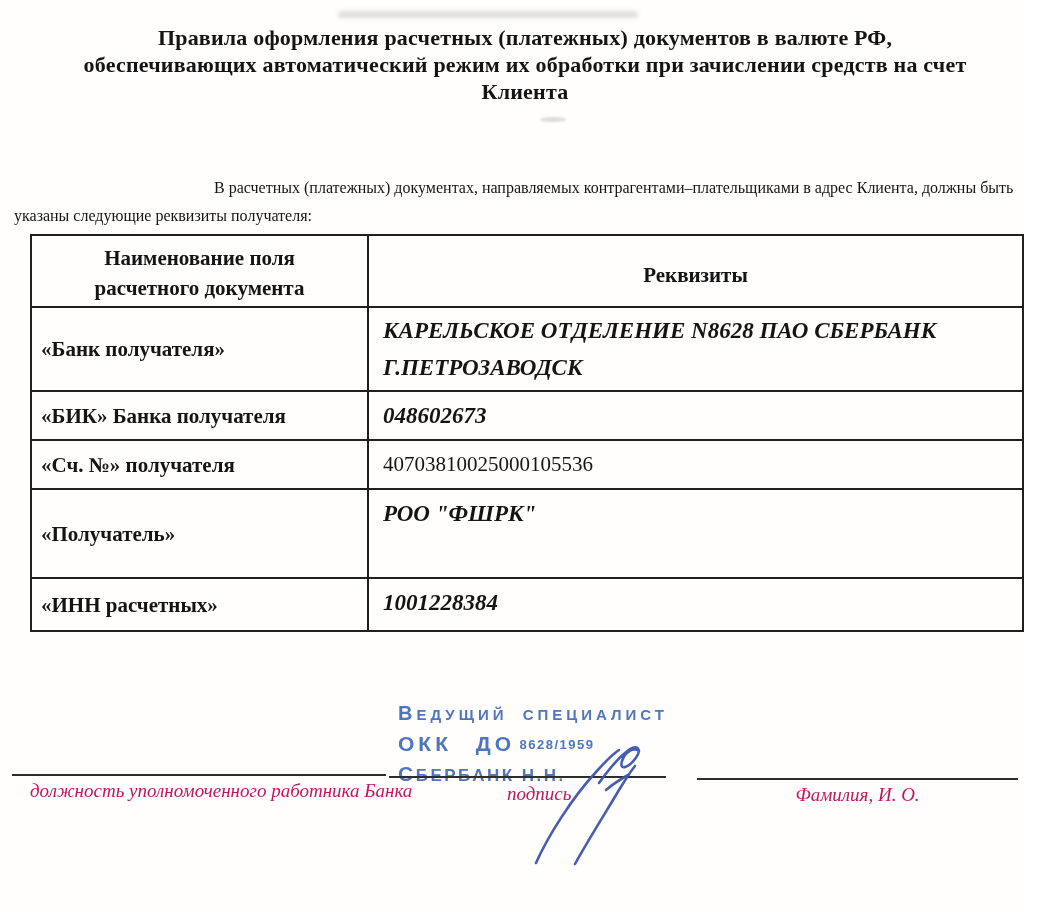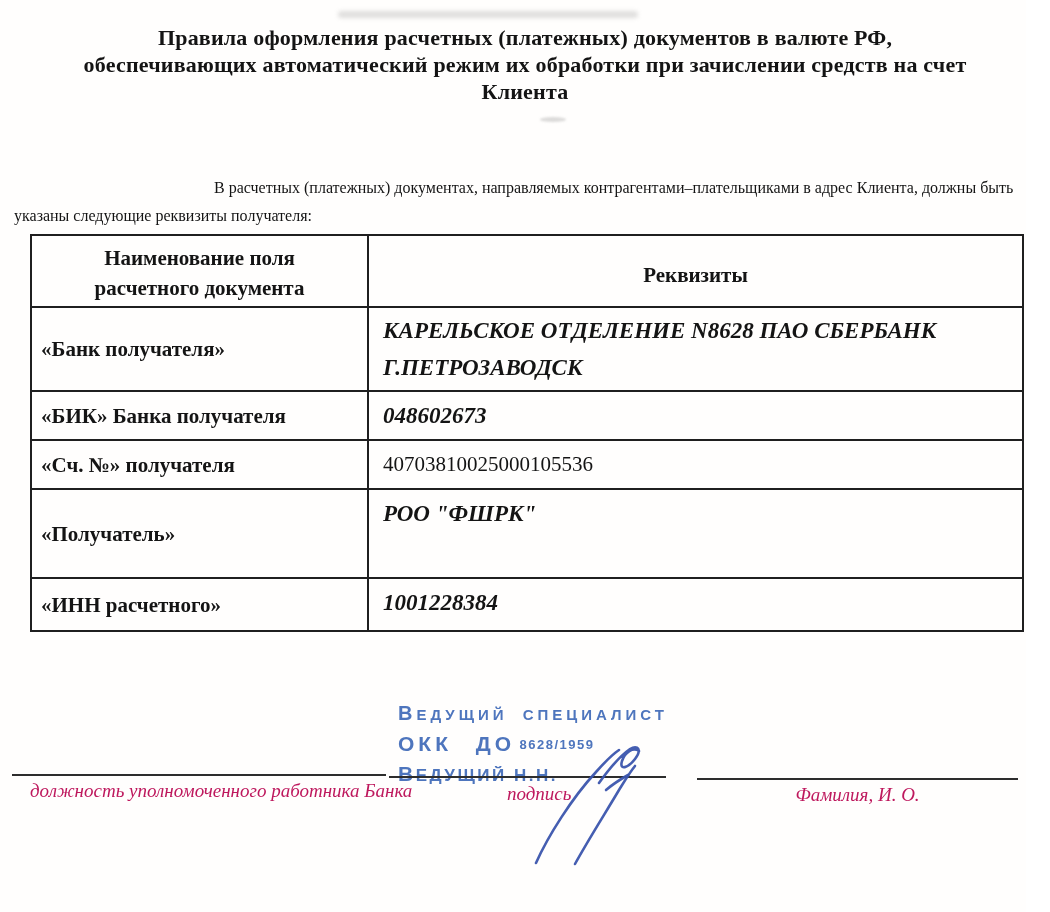--- a/index.html
+++ b/index.html
@@ -227,33 +227,33 @@
       </tr>
       <tr class="r-racc">
         <td class="f">«Сч. №» получателя</td>
         <td class="v">40703810025000105536</td>
       </tr>
       <tr class="r-recv">
         <td class="f">«Получатель»</td>
         <td class="v top em">РОО "ФШРК"</td>
       </tr>
       <tr class="r-inn">
-        <td class="f">«ИНН расчетного»</td>
+        <td class="f">«ИНН расчетных»</td>
         <td class="v top em">1001228384</td>
       </tr>
     </tbody>
   </table>
 
   <div class="stamp">
     <div class="stamp-line1">ВЕДУЩИЙ СПЕЦИАЛИСТ</div>
     <div class="stamp-line2">
       <span class="stamp-okk">ОКК ДО</span>
       <span class="stamp-num">8628/1959</span>
     </div>
-    <div class="stamp-line3">ВЕДУЩИЙ Н.Н.</div>
+    <div class="stamp-line3">СБЕРБАНК Н.Н.</div>
   </div>
 
   <div class="sig-line line-left"></div>
   <div class="sig-line line-mid"></div>
   <div class="sig-line line-right"></div>
 
   <div class="sig-caption cap-left">должность уполномоченного работника Банка</div>
   <div class="sig-caption cap-mid">подпись</div>
   <div class="sig-caption cap-right">Фамилия, И. О.</div>
 

